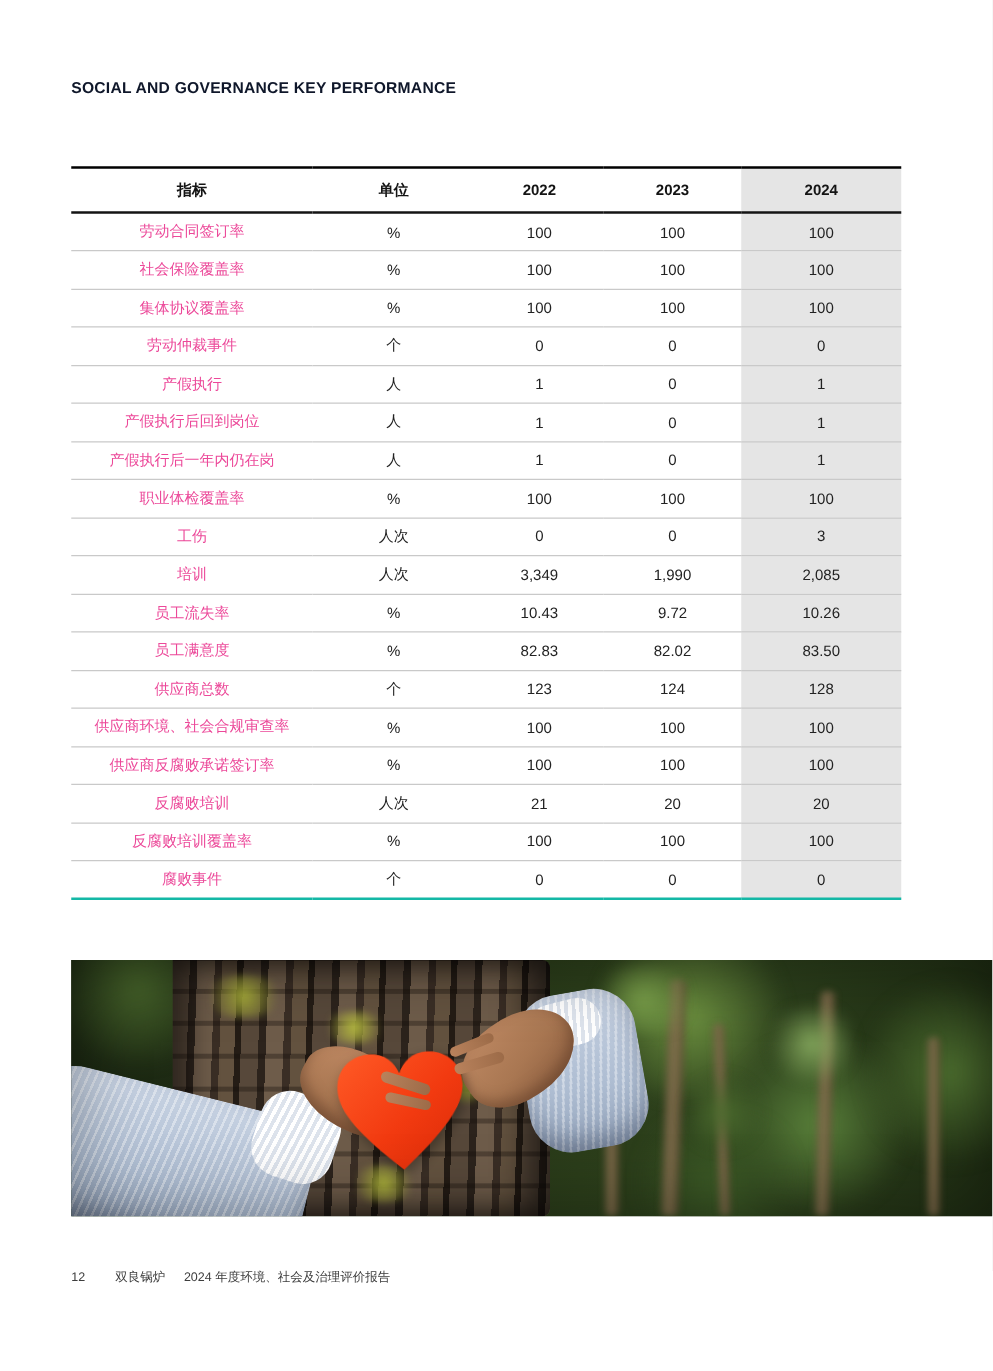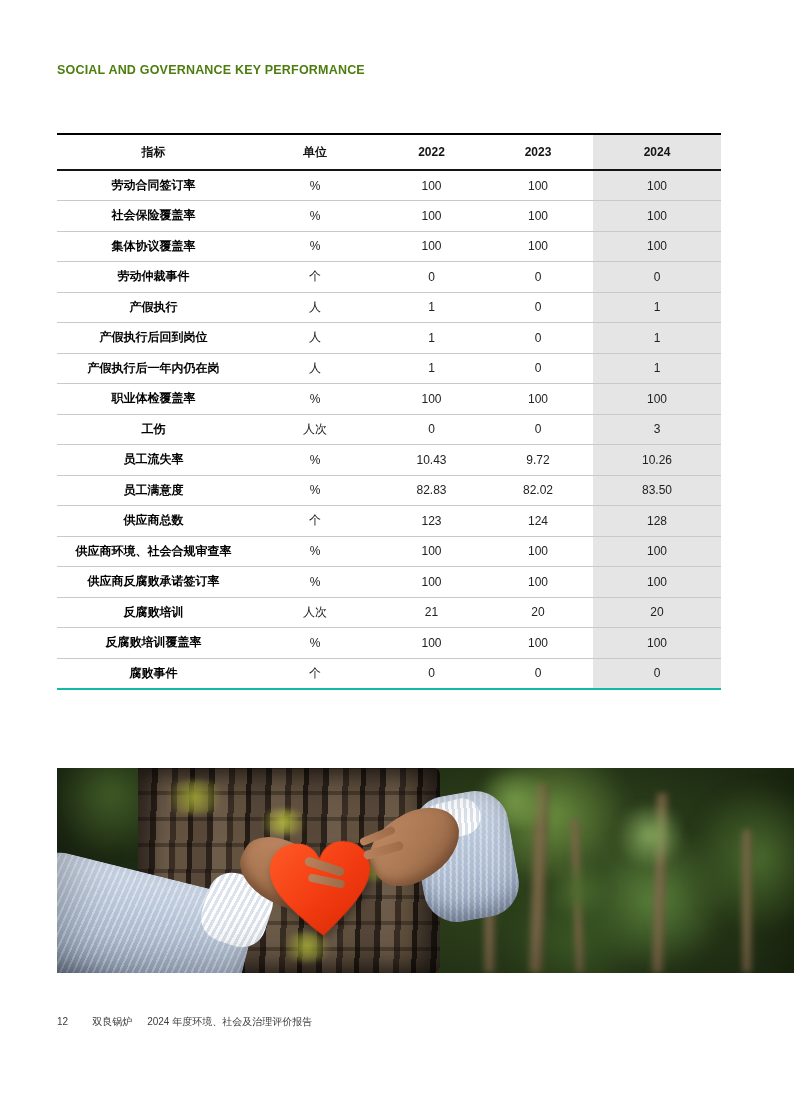--- a/index.html
+++ b/index.html
@@ -15,41 +15,41 @@
   }
 
   
   .doc-header { position: absolute; left: 57px; top: 58px; }
   .doc-title {
     font-size: 26px; font-weight: 700; letter-spacing: 1px;
     color: #191919; line-height: 1.15;
   }
   .doc-subtitle {
     font-size: 12.5px; font-weight: 700; letter-spacing: 0.2px;
-    color: #4d7c0f; margin-top: 5px;
+    color: #0f172a; margin-top: 5px;
   }
 
   
   .kpi-table-wrap { position: absolute; left: 57px; top: 133px; width: 664px; }
   table.kpi { border-collapse: collapse; table-layout: fixed; width: 664px; }
   col.w-label { width: 193px; }
   col.w-unit  { width: 130px; }
   col.w-2022  { width: 103px; }
   col.w-2023  { width: 110px; }
   col.w-2024  { width: 128px; }
   table.kpi th {
     height: 36px; font-size: 12px; font-weight: 700; text-align: center;
     border-top: 2px solid #000; border-bottom: 2px solid #141414;
     vertical-align: middle; color: #141414;
   }
   table.kpi td {
     height: 30.5px; font-size: 12px; text-align: center; vertical-align: middle;
     border-bottom: 1px solid #c9c9c9; color: #222;
   }
-  table.kpi td.c-label { font-weight: 700; color: #000000; }
+  table.kpi td.c-label { font-weight: 400; color: #ec4899; }
   table.kpi tr:last-child td { border-bottom: 2px solid #14b8a6; }
   .c-2024 { background: #e5e5e5; }
 
   
   .photo {
     position: absolute; left: 57px; top: 768px; width: 737px; height: 205px;
     overflow: hidden; background: #243118;
   }
   .photo * { position: absolute; }
   .ph-bg {
@@ -217,20 +217,27 @@
           <td class="c-2024">100</td>
         </tr>
         <tr>
           <td class="c-label">工伤</td>
           <td>人次</td>
           <td>0</td>
           <td>0</td>
           <td class="c-2024">3</td>
         </tr>
         <tr>
+          <td class="c-label">培训</td>
+          <td>人次</td>
+          <td>3,349</td>
+          <td>1,990</td>
+          <td class="c-2024">2,085</td>
+        </tr>
+        <tr>
           <td class="c-label">员工流失率</td>
           <td>%</td>
           <td>10.43</td>
           <td>9.72</td>
           <td class="c-2024">10.26</td>
         </tr>
         <tr>
           <td class="c-label">员工满意度</td>
           <td>%</td>
           <td>82.83</td>

